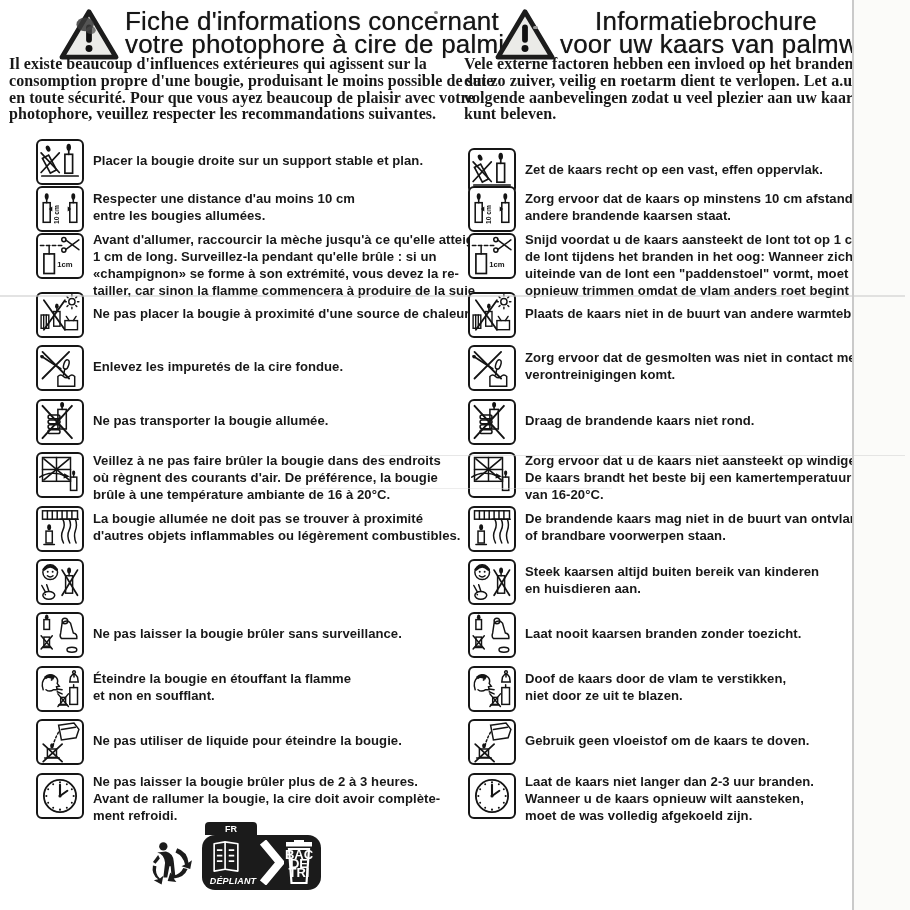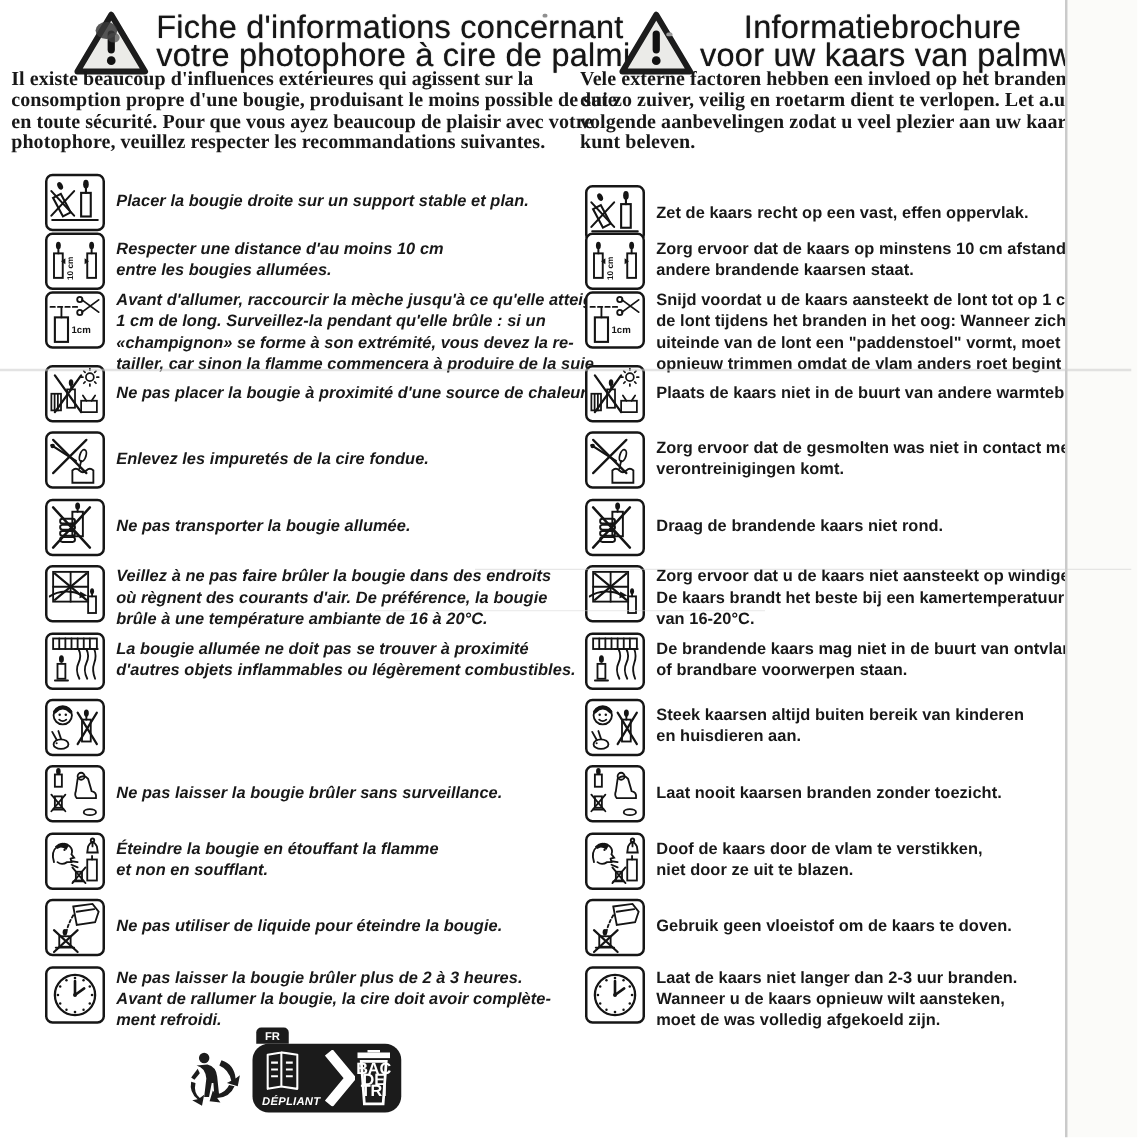--- a/index.html
+++ b/index.html
@@ -31,33 +31,33 @@
     position:absolute;top:0;width:48px;height:46px;box-sizing:border-box;
     border:2.2px solid #161616;border-radius:6px;background:#fff;
   }
   #col-left  .pict{left:27px;}
   #col-right .pict{left:10px;}
   .pict svg{width:100%;height:100%;display:block;}
   .rtext{
     position:absolute;font-size:13.1px;line-height:17px;font-weight:600;
     white-space:pre;letter-spacing:.05px;color:#181818;
   }
-  #col-left  .rtext{left:84px;font-style:italic;}
+  #col-left  .rtext{left:84px;}
   #col-right .rtext{left:67px;}
   .l1 .rtext{top:13px;}
   .l2 .rtext{top:4px;}
   .l3 .rtext{top:0px;}
   .l4 .rtext{top:-2px;}
 
   
   .triman{position:absolute;left:146px;top:835px;width:52px;height:54px;}
   .sort-label{position:absolute;left:202px;top:835px;width:119px;height:55px;
     background:#1b1b1b;border-radius:13px;}
   .fr-tab{position:absolute;left:3px;top:-13px;background:#1b1b1b;color:#fff;
-    font-size:9px;font-weight:bold;padding:2px 7px 1px;border-radius:4px 4px 0 0;}
+    font-size:9px;font-weight:bold;padding:2px 20px 1px;border-radius:4px 4px 0 0;}
   .leaflet{position:absolute;left:10px;top:6px;width:28px;height:31px;}
   .leaflet-label{position:absolute;left:0px;bottom:4px;width:62px;text-align:center;
     color:#fff;font-size:9px;font-weight:bold;font-style:italic;letter-spacing:.2px;}
   .chev{position:absolute;left:58px;top:5px;width:24px;height:45px;}
   .bin{position:absolute;right:6px;top:5px;width:32px;height:45px;}
   .bin-label{position:absolute;right:6px;top:15px;width:32px;text-align:center;
     color:#fff;font-size:13px;line-height:9px;font-weight:bold;}
 
   
   .scanline-v{position:absolute;left:852px;top:0;width:2px;height:910px;background:#bdbdbd;opacity:.8;}

